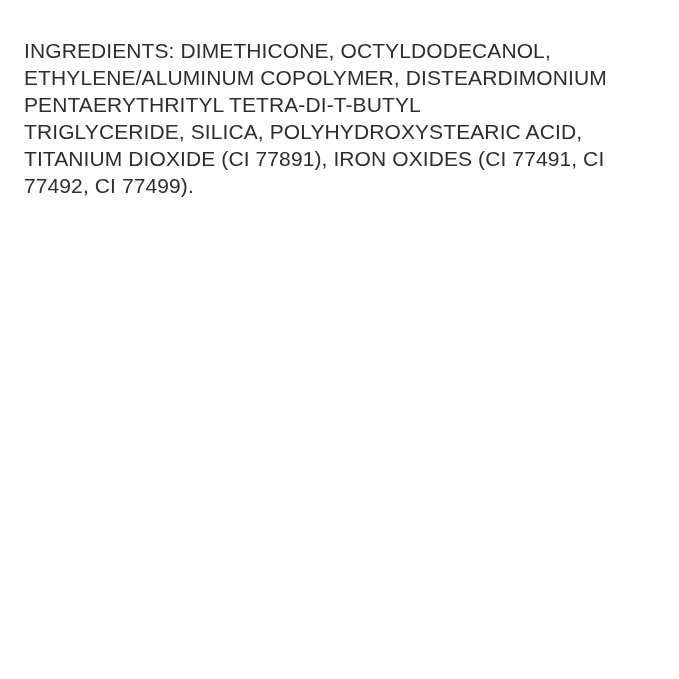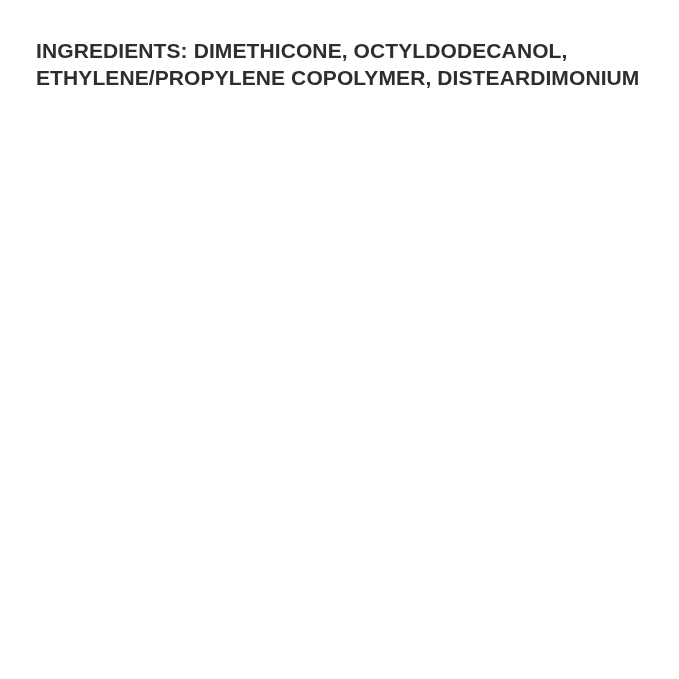--- a/index.html
+++ b/index.html
@@ -9,32 +9,36 @@
   }
   body {
     width: 679px;
     height: 679px;
     position: relative;
     overflow: hidden;
     font-family: "Liberation Sans", "DejaVu Sans", sans-serif;
   }
   .ingredients-block {
     position: absolute;
-    left: 36px;
+    left: 24px;
     top: 37px;
     width: 612px;
     color: #2e2e2e;
     font-size: 21px;
     line-height: 27px;
-    font-weight: 700;
+    font-weight: 400;
     letter-spacing: 0.1px;
   }
   .ingredients-block .line {
     white-space: nowrap;
   }
 </style>
 </head>
 <body>
 
 <div class="ingredients-block">
     <div class="line">INGREDIENTS: DIMETHICONE, OCTYLDODECANOL,</div>
-    <div class="line">ETHYLENE/PROPYLENE COPOLYMER, DISTEARDIMONIUM</div>
+    <div class="line">ETHYLENE/ALUMINUM COPOLYMER, DISTEARDIMONIUM</div>
+    <div class="line">PENTAERYTHRITYL TETRA-DI-T-BUTYL</div>
+    <div class="line">TRIGLYCERIDE, SILICA, POLYHYDROXYSTEARIC ACID,</div>
+    <div class="line">TITANIUM DIOXIDE (CI 77891), IRON OXIDES (CI 77491, CI</div>
+    <div class="line">77492, CI 77499).</div>
   </div>
 
 </body></html>

